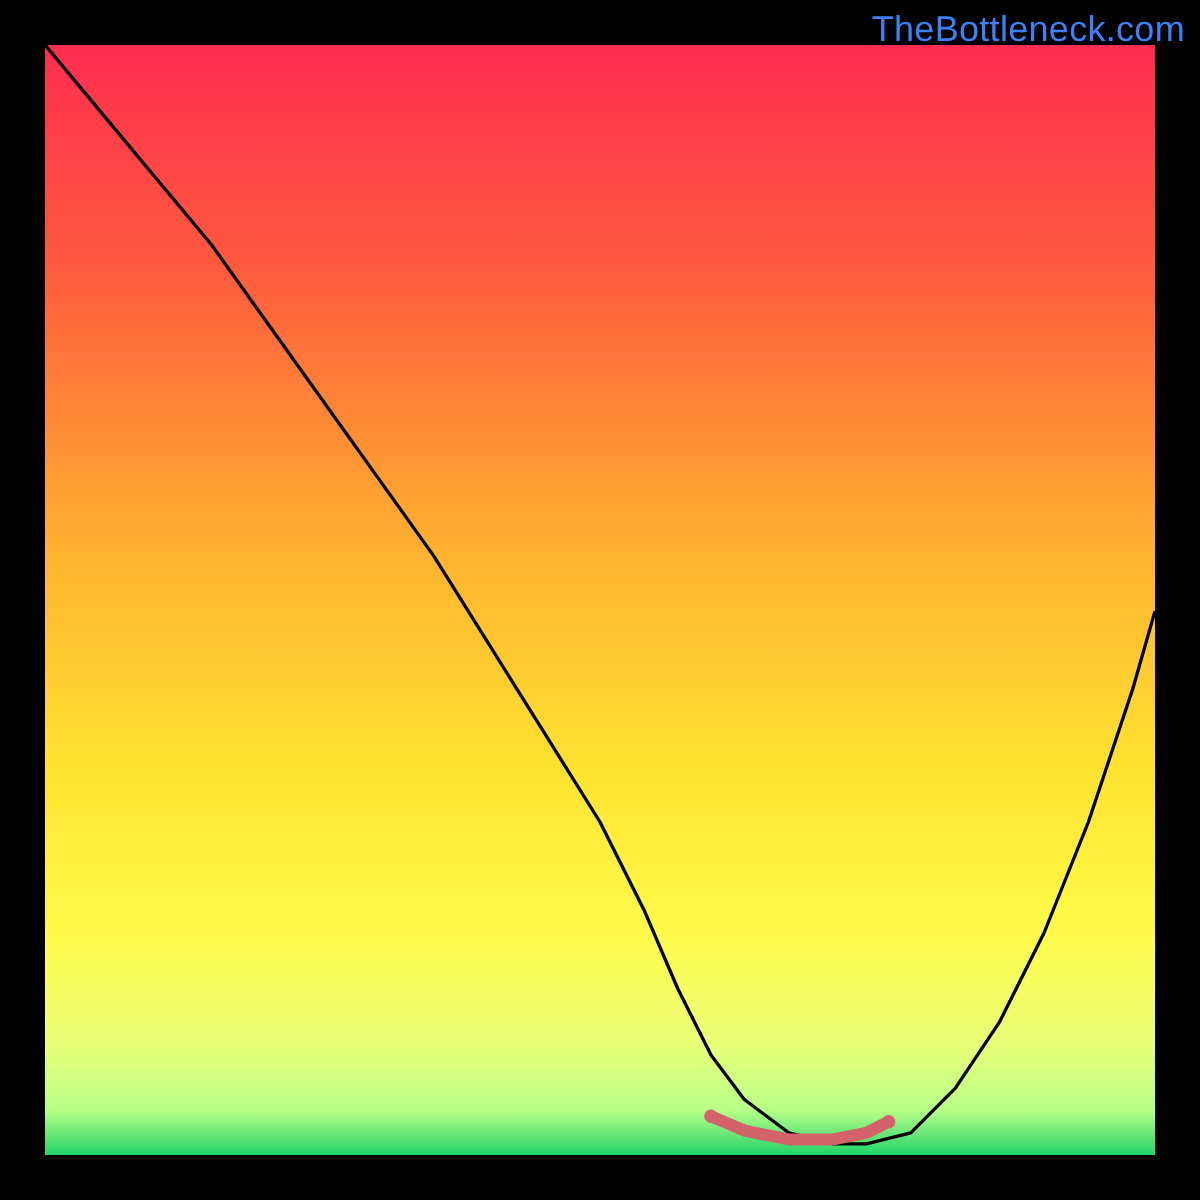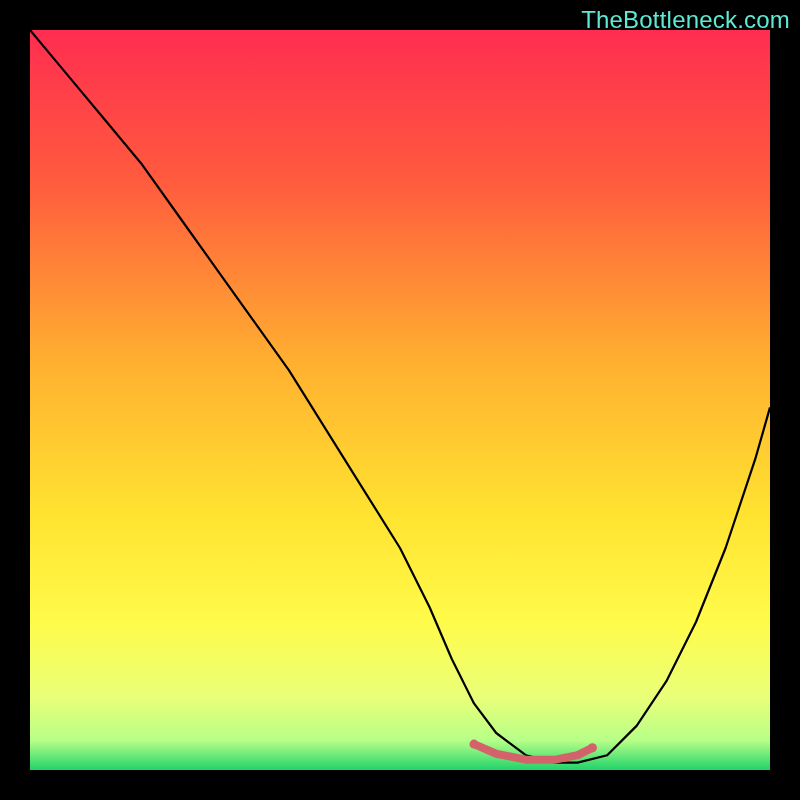--- a/index.html
+++ b/index.html
@@ -14,21 +14,21 @@
   .frame {
     position: relative;
     width: 800px;
     height: 800px;
     background: #000;
   }
   .watermark {
     position: absolute;
     top: 6px;
     right: 10px;
-    color: #5eead4;
+    color: #3b82f6;
     font-size: 24px;
     font-weight: 500;
     letter-spacing: 0.2px;
     user-select: none;
   }
   .plot-area {
     position: absolute;
     left: 30px;
     top: 30px;
     width: 740px;

